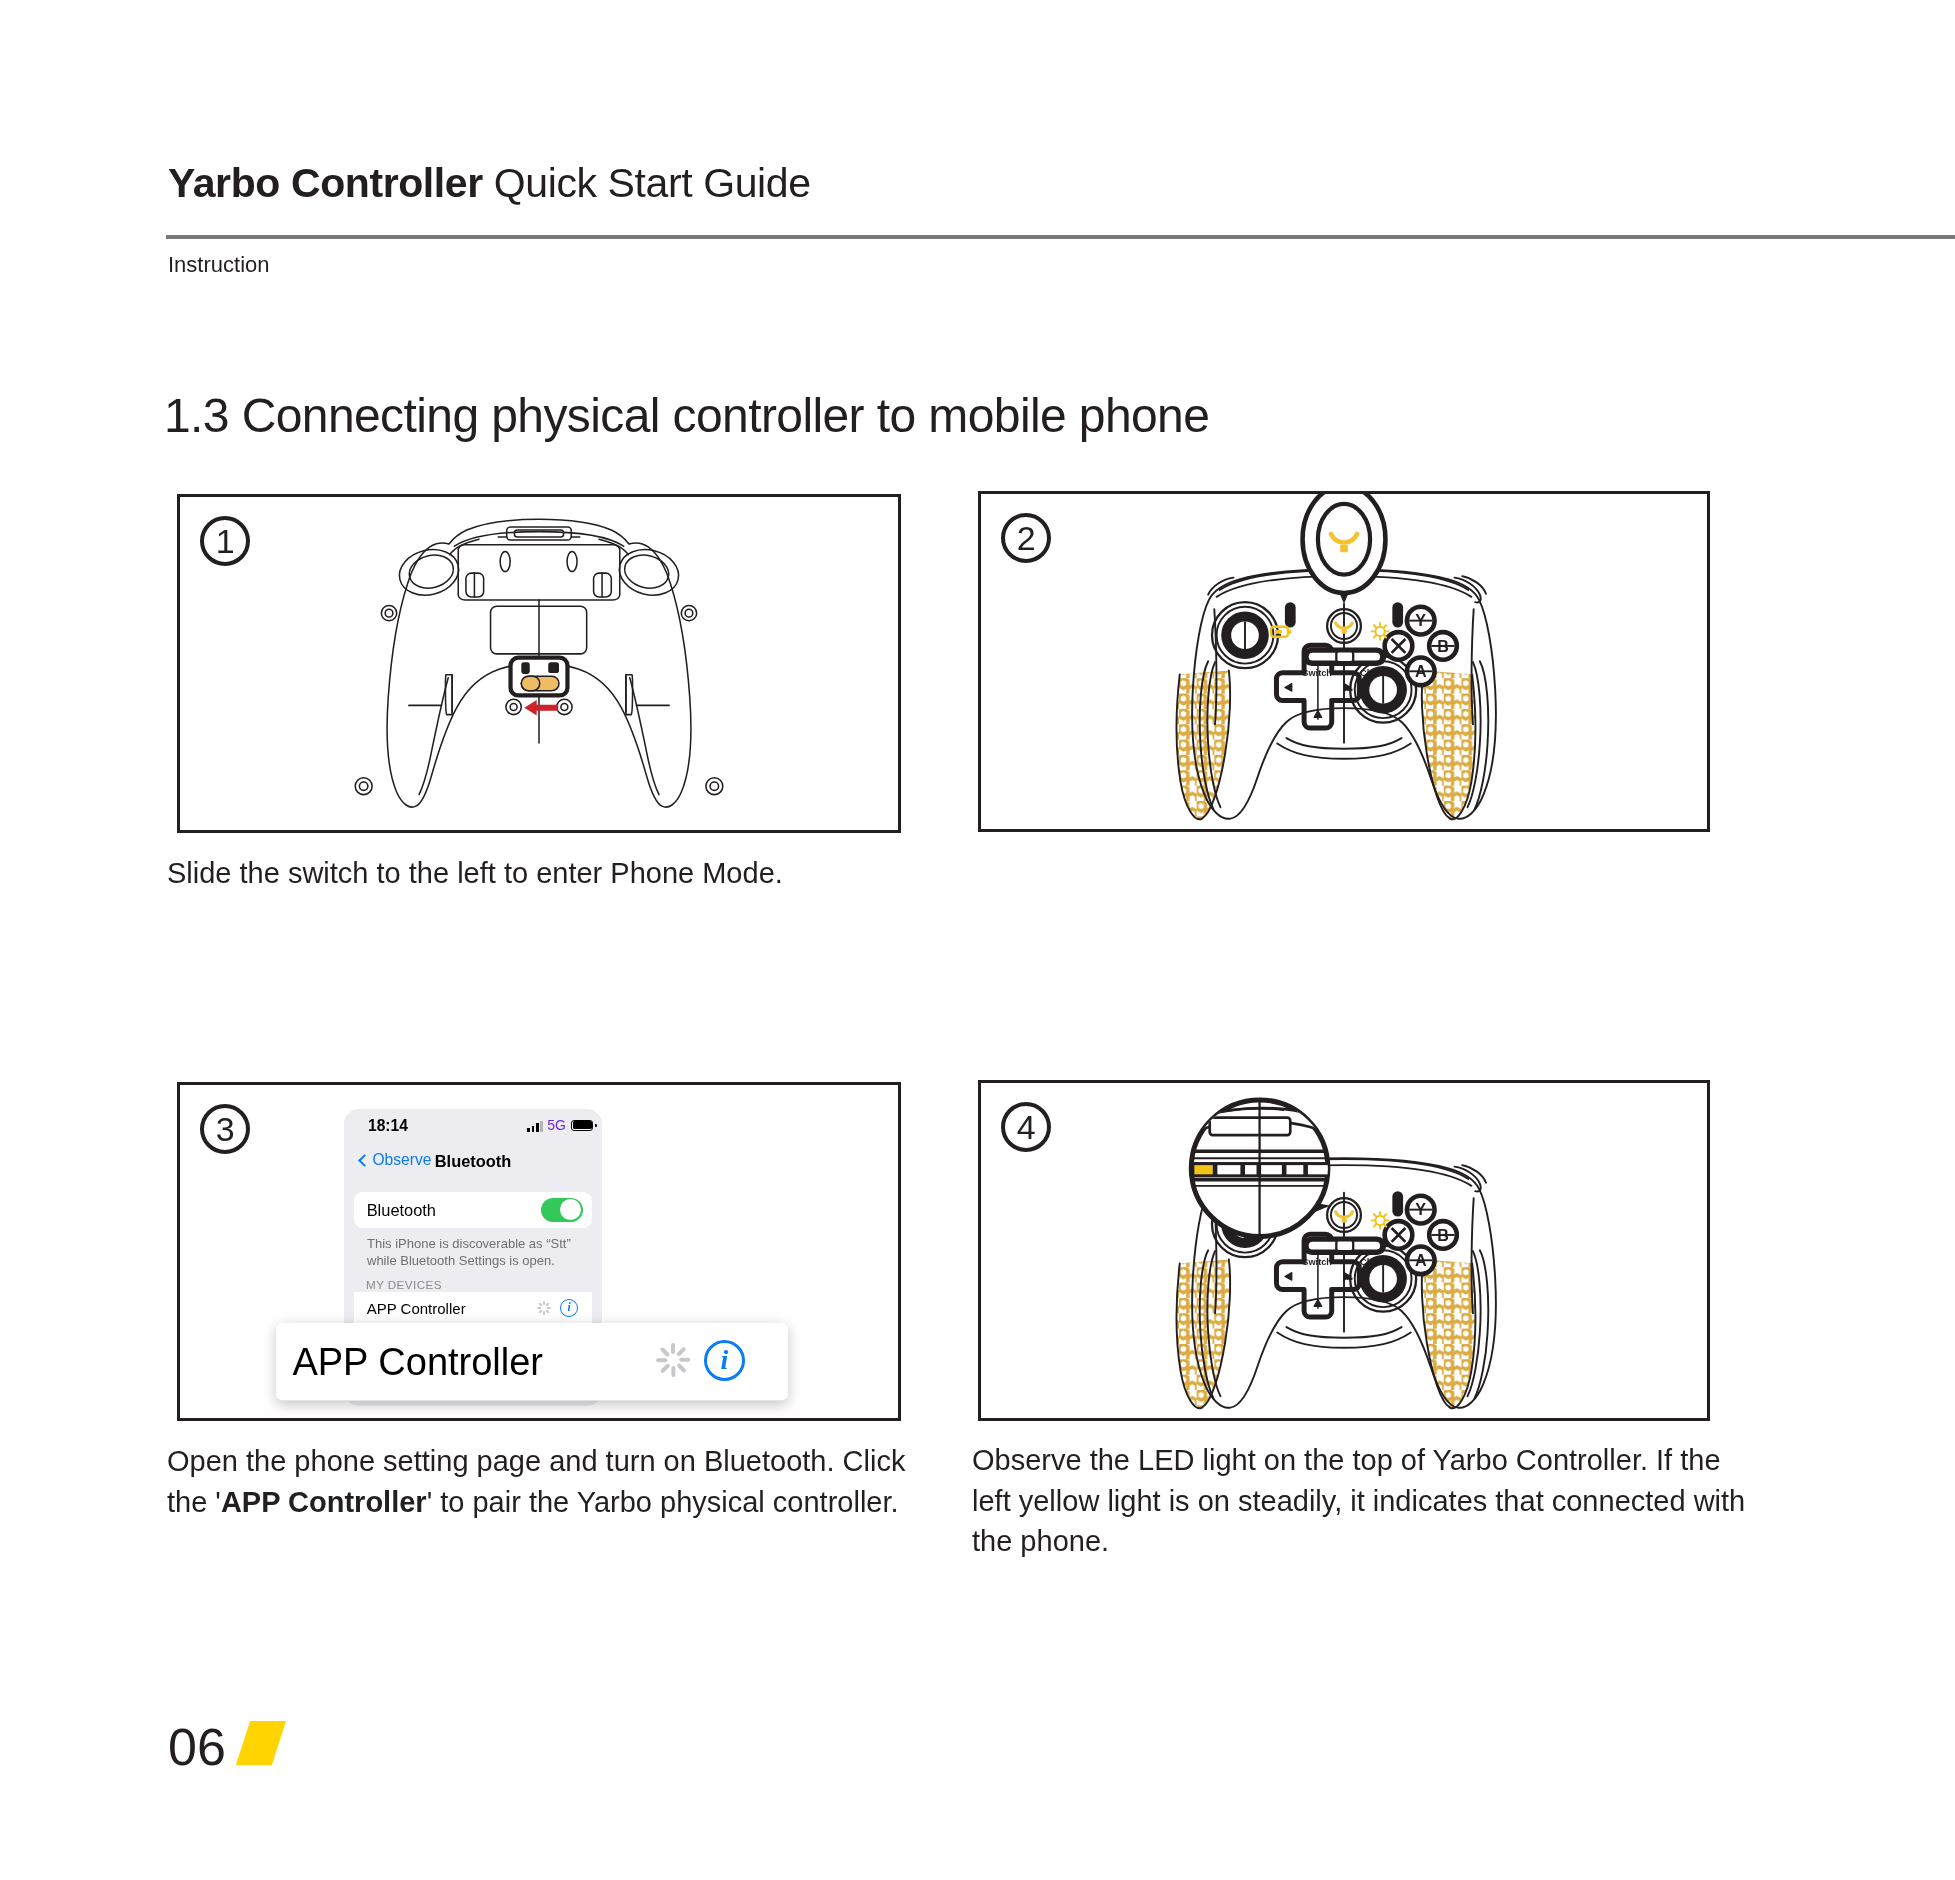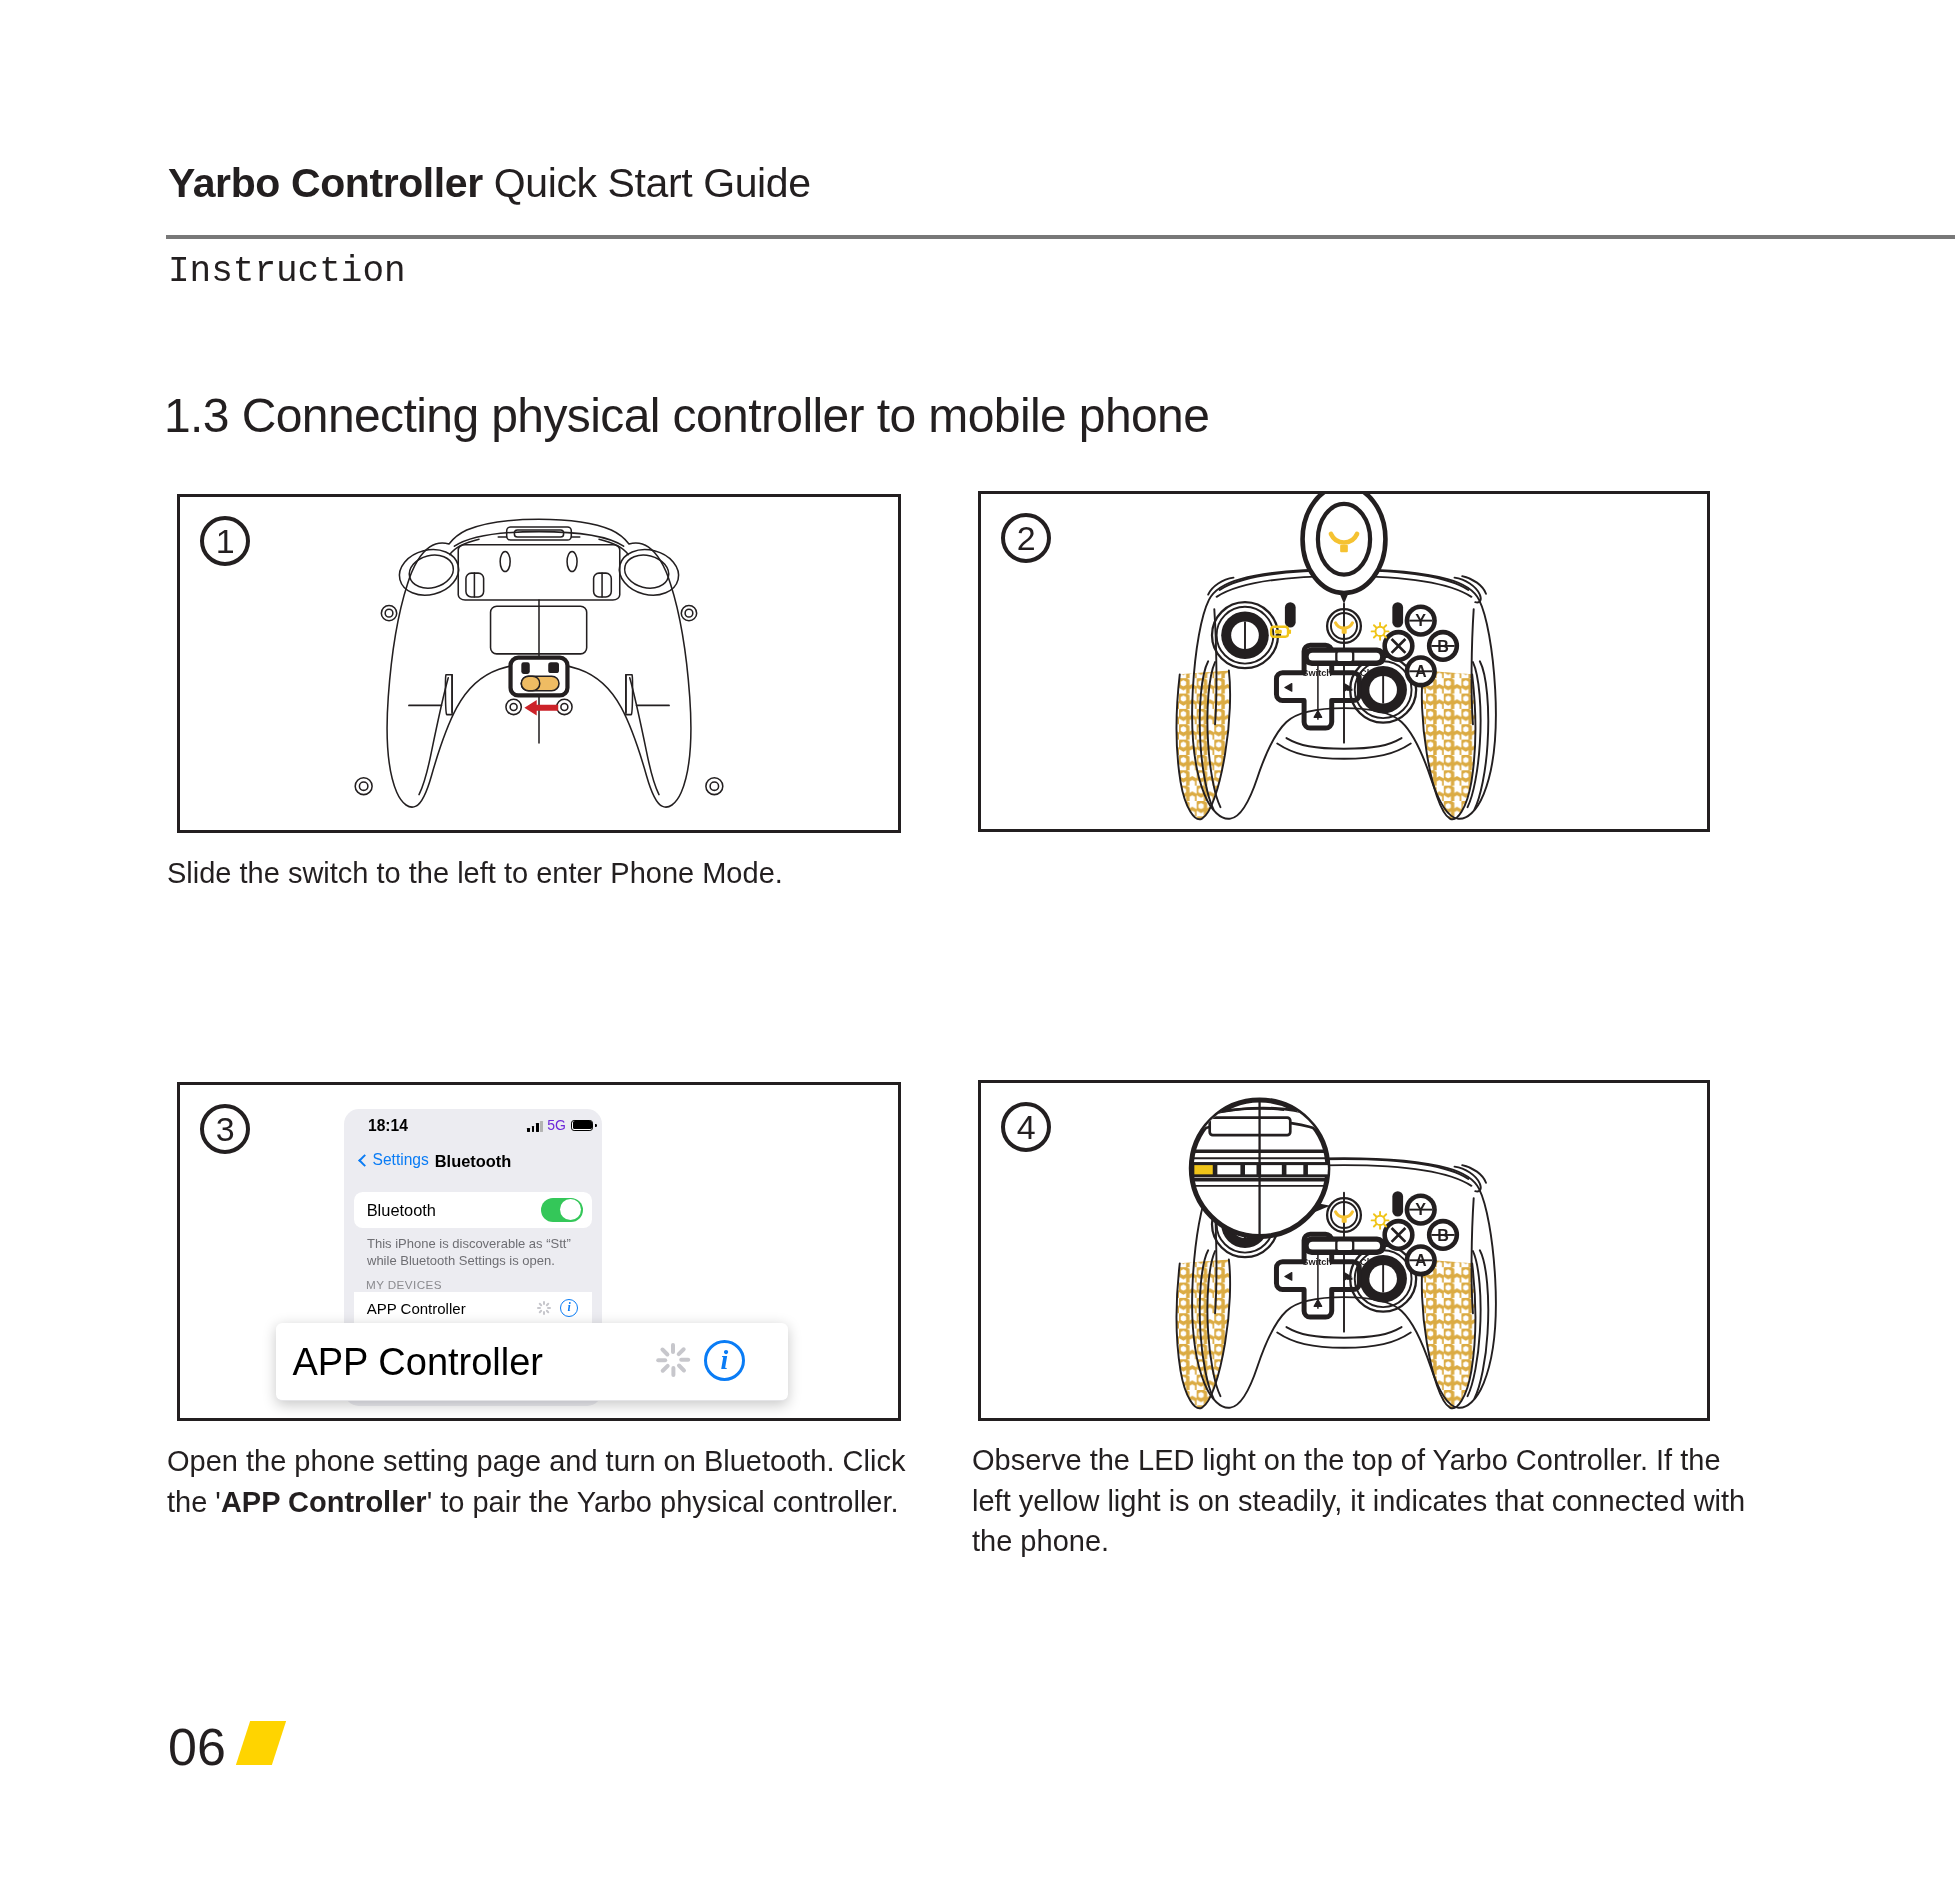--- a/index.html
+++ b/index.html
@@ -18,21 +18,21 @@
     white-space:nowrap;color:#231f20;
   }
   .hdr-title .b{font-weight:700;}
   .hdr-title .n{font-weight:400;}
   .hdr-rule{
     position:absolute;left:166px;top:235px;width:2601px;height:4.3px;
     background:#787878;
   }
   .instruction{
     position:absolute;left:168px;top:254px;
-    font-size:36px;line-height:1;font-weight:400;color:#231f20;font-family:Liberation Mono, monospace;
+    font-size:22px;line-height:1;font-weight:400;color:#231f20;
   }
   .section-title{
     position:absolute;left:164px;top:344px;
     font-size:48px;line-height:1;font-weight:400;color:#231f20;
     letter-spacing:-0.6px;white-space:nowrap;margin-top:48px;
   }
 
   
   .panel{
     position:absolute;border:3.5px solid #231f20;background:#ffffff;
@@ -394,21 +394,21 @@
             <i></i>
             <i></i>
           </div>
         <div class="ph-5g">5G</div>
         <div class="ph-batt"></div>
       </div>
 
       <div class="ph-nav">
         <div class="ph-back">
           <span class="ph-chev"></span>
-          <span>Settings</span>
+          <span>Observe</span>
         </div>
         <div class="ph-navtitle">Bluetooth</div>
       </div>
 
       <div class="ph-card">
         <div class="ph-card-label">Bluetooth</div>
         <div class="ph-toggle"></div>
       </div>
 
       <div class="ph-note">This iPhone is discoverable as “Stt” while Bluetooth Settings is open.</div>

